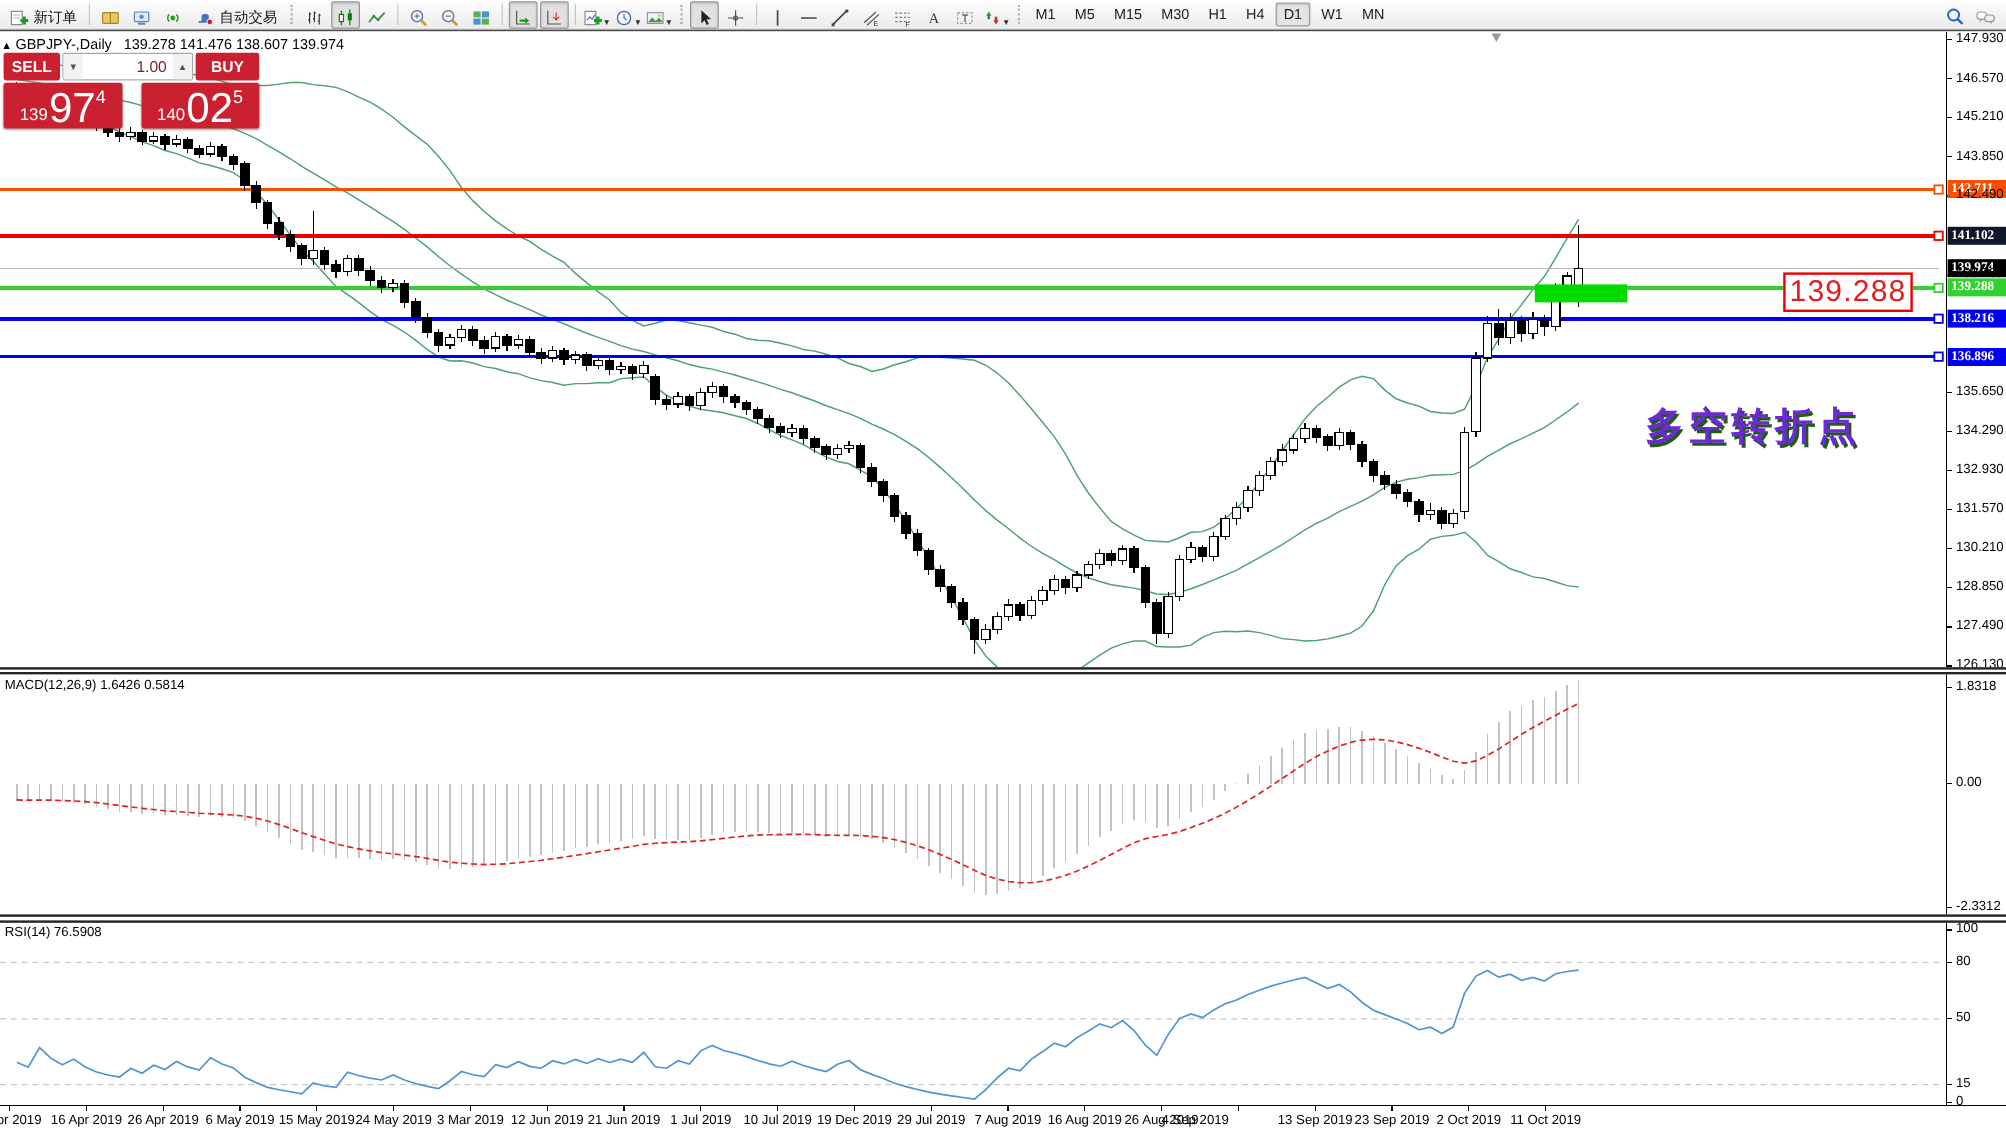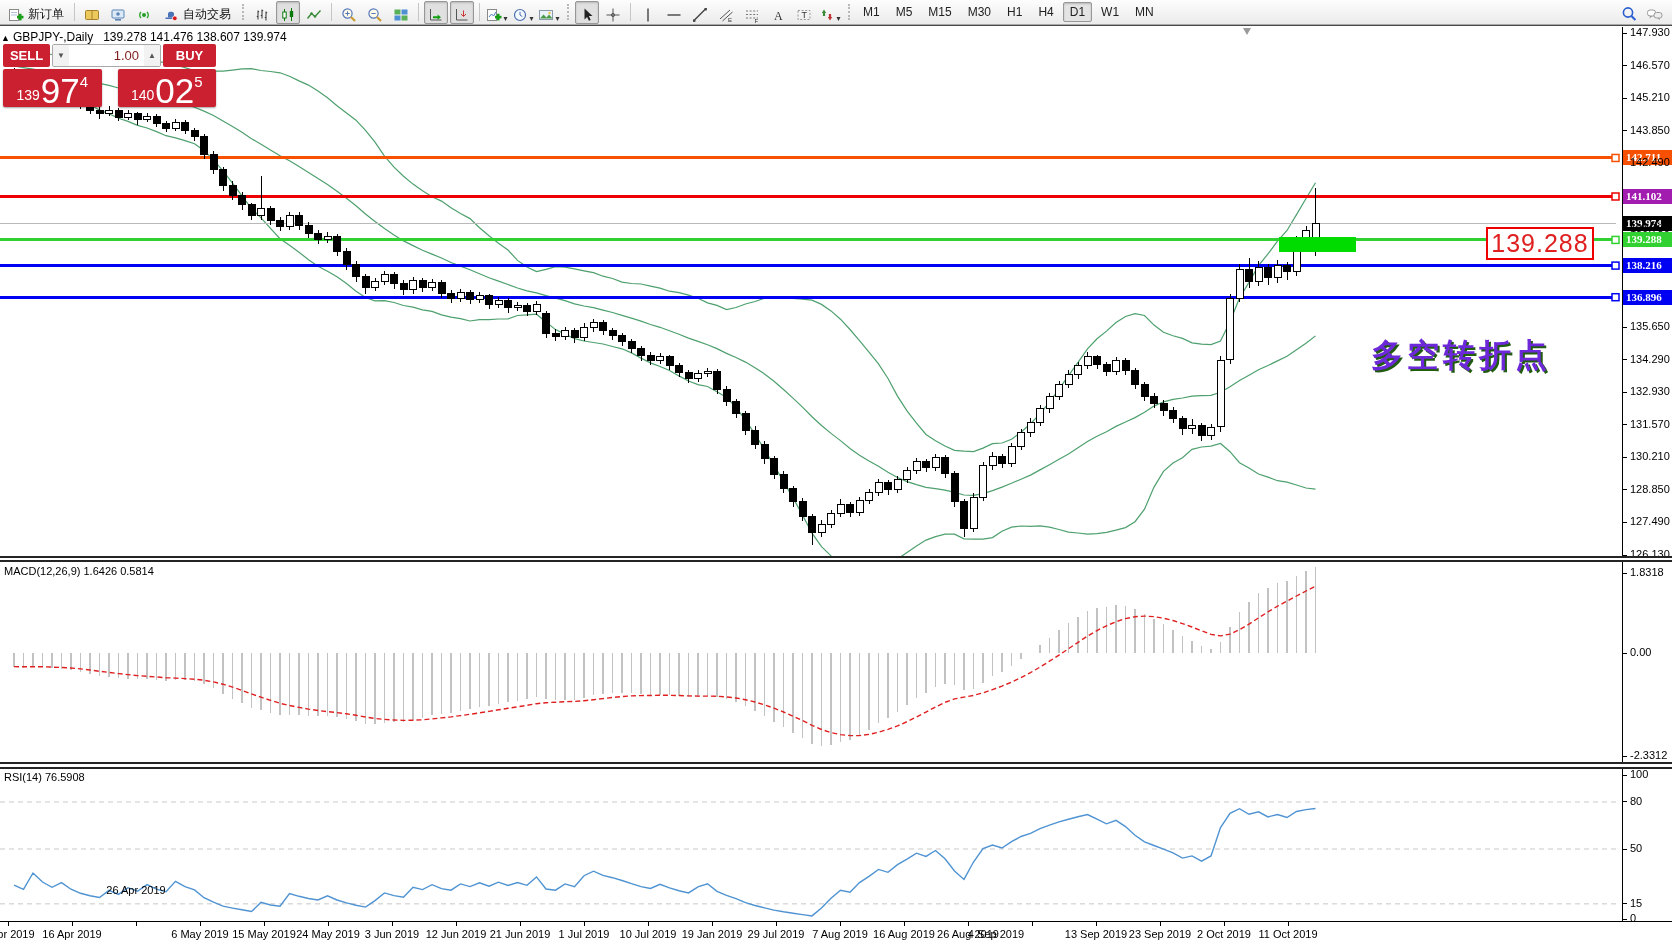--- a/index.html
+++ b/index.html
@@ -773,21 +773,21 @@
       <line x1="904" y1="921" x2="904" y2="926" stroke="#000" shape-rendering="crispEdges"></line>
       <line x1="968" y1="921" x2="968" y2="926" stroke="#000" shape-rendering="crispEdges"></line>
       <line x1="1032" y1="921" x2="1032" y2="926" stroke="#000" shape-rendering="crispEdges"></line>
       <line x1="1096" y1="921" x2="1096" y2="926" stroke="#000" shape-rendering="crispEdges"></line>
       <line x1="1160" y1="921" x2="1160" y2="926" stroke="#000" shape-rendering="crispEdges"></line>
       <line x1="1224" y1="921" x2="1224" y2="926" stroke="#000" shape-rendering="crispEdges"></line>
       <line x1="1288" y1="921" x2="1288" y2="926" stroke="#000" shape-rendering="crispEdges"></line>
     </svg>
   <div id="overlays">
       <div class="pricebox" style="top: 150.469px; background: rgb(247, 80, 0);">142.711</div>
-      <div class="pricebox" style="top: 188.996px; background: #a21caf;">141.102</div>
+      <div class="pricebox" style="top: 188.996px; background: #0f172a;">141.102</div>
       <div class="pricebox" style="top: 216.006px; background: rgb(0, 0, 0);">139.974</div>
       <div class="pricebox" style="top: 232.433px; background: rgb(48, 209, 48);">139.288</div>
       <div class="pricebox" style="top: 258.102px; background: rgb(0, 0, 242);">138.216</div>
       <div class="pricebox" style="top: 289.709px; background: rgb(0, 0, 242);">136.896</div>
       <div class="axlab" style="top: 26px;">147.930</div>
       <div class="axlab" style="top: 58.5652px;">146.570</div>
       <div class="axlab" style="top: 91.1304px;">145.210</div>
       <div class="axlab" style="top: 123.696px;">143.850</div>
       <div class="axlab" style="top: 156.261px;">142.490</div>
       <div class="axlab" style="top: 222.349px;">139.730</div>
@@ -802,30 +802,30 @@
       <div class="axlab" style="top: 566px;">1.8318</div>
       <div class="axlab" style="top: 646px;">0.00</div>
       <div class="axlab" style="top: 749px;">-2.3312</div>
       <div class="axlab" style="top: 768px;">100</div>
       <div class="axlab" style="top: 794.99px;">80</div>
       <div class="axlab" style="top: 842px;">50</div>
       <div class="axlab" style="top: 896.845px;">15</div>
       <div class="axlab" style="top: 912px;">0</div>
       <div class="datelab" style="left: 8px; top: 928px;">7 Apr 2019</div>
       <div class="datelab" style="left: 72px; top: 928px;">16 Apr 2019</div>
-      <div class="datelab" style="left: 136px; top: 884px; text-align: center;">26 Apr 2019</div>
+      <div class="datelab" style="left: 136px; top: 928px; text-align: center;">26 Apr 2019</div>
       <div class="datelab" style="left: 200px; top: 928px;">6 May 2019</div>
       <div class="datelab" style="left: 264px; top: 928px;">15 May 2019</div>
       <div class="datelab" style="left: 328px; top: 928px;">24 May 2019</div>
-      <div class="datelab" style="left: 392px; top: 928px;">3 Jun 2019</div>
+      <div class="datelab" style="left: 392px; top: 928px;">3 Mar 2019</div>
       <div class="datelab" style="left: 456px; top: 928px;">12 Jun 2019</div>
       <div class="datelab" style="left: 520px; top: 928px;">21 Jun 2019</div>
       <div class="datelab" style="left: 584px; top: 928px;">1 Jul 2019</div>
       <div class="datelab" style="left: 648px; top: 928px;">10 Jul 2019</div>
-      <div class="datelab" style="left: 712px; top: 928px;">19 Jan 2019</div>
+      <div class="datelab" style="left: 712px; top: 928px;">19 Dec 2019</div>
       <div class="datelab" style="left: 776px; top: 928px;">29 Jul 2019</div>
       <div class="datelab" style="left: 840px; top: 928px;">7 Aug 2019</div>
       <div class="datelab" style="left: 904px; top: 928px;">16 Aug 2019</div>
       <div class="datelab" style="left: 968px; top: 928px;">26 Aug 2019</div>
       <div class="datelab" style="left: 996px; top: 928px;">4 Sep 2019</div>
       <div class="datelab" style="left: 1096px; top: 928px;">13 Sep 2019</div>
       <div class="datelab" style="left: 1160px; top: 928px;">23 Sep 2019</div>
       <div class="datelab" style="left: 1224px; top: 928px;">2 Oct 2019</div>
       <div class="datelab" style="left: 1288px; top: 928px;">11 Oct 2019</div>
     </div>

